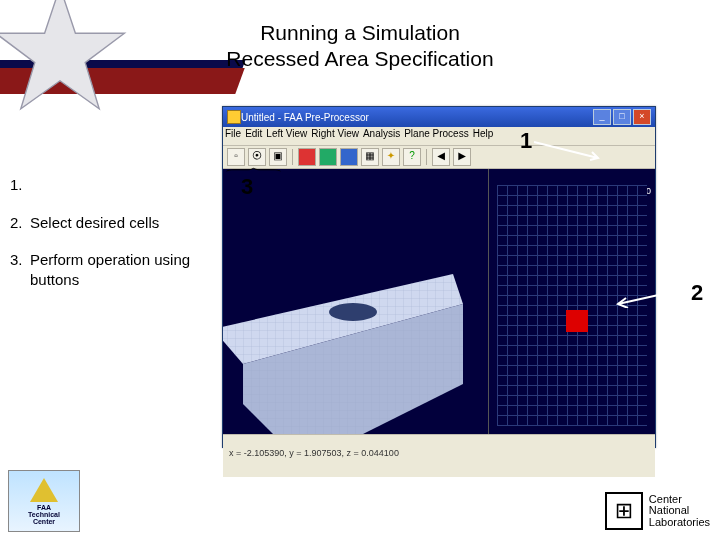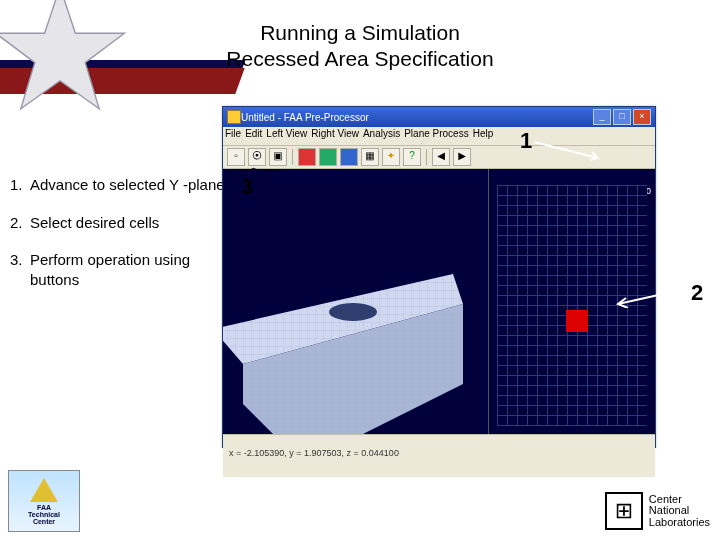--- a/index.html
+++ b/index.html
@@ -63,21 +63,20 @@
   </div>
 
   <div class="title">
     <div>Running a Simulation</div>
     <div>Recessed Area Specification</div>
   </div>
 
   <div class="instructions">
     <div class="row">
       <div class="num">1.</div>
-      <div>Advance to selected Y -plane</div>
     </div>
     <div class="row">
       <div class="num">2.</div>
       <div>Select desired cells</div>
     </div>
     <div class="row">
       <div class="num">3.</div>
       <div>Perform operation using buttons</div>
     </div>
   </div>

